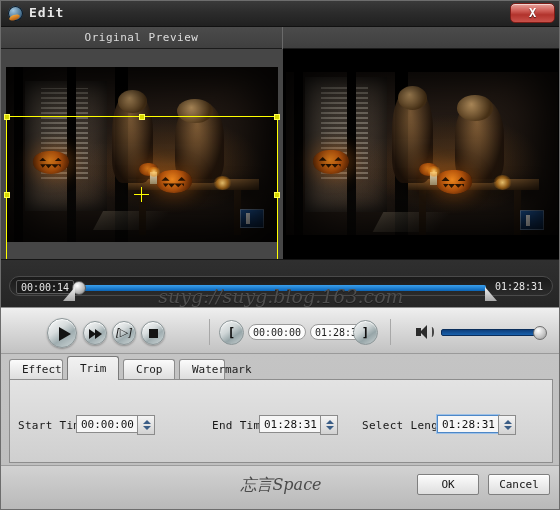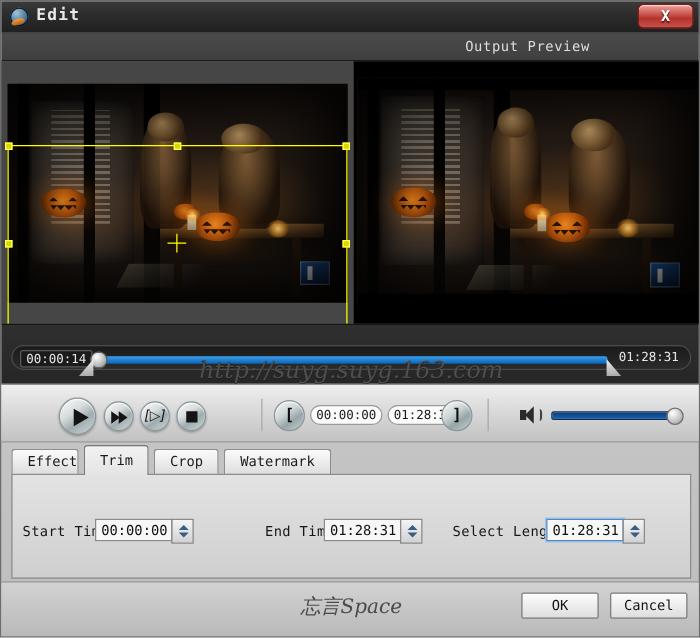--- a/index.html
+++ b/index.html
@@ -341,21 +341,21 @@
     cursor: pointer;
   }
   .tab.active {
     top: 2px; height: 24px; line-height: 23px;
     background: linear-gradient(#f2f2f2, #e4e4e4);
     border-color: #7a7a7a; z-index: 3;
   }
   .t1 { left: 8px;  width: 54px; }
   .t2 { left: 66px; width: 52px; text-align: center; }
   .t3 { left: 122px; width: 52px; }
-  .t4 { left: 178px; width: 86px; }
+  .t4 { left: 178px; width: 46px; }
 
   .panel {
     position: absolute; left: 8px; top: 378px; width: 544px; height: 84px;
     background: linear-gradient(#e3e3e3, #cfcfcf);
     border: 1px solid #8d8d8d;
   }
   .field-label {
     position: absolute; font-size: 11px; color: #171717; letter-spacing: .3px;
   }
   .spinbox {
@@ -417,21 +417,21 @@
 
   <div class="titlebar">
     <div class="app-icon"></div>
     <div class="title-text">Edit</div>
     <div class="close-btn">
       <span>X</span>
     </div>
   </div>
 
   <div class="preview-headers">
-    <div class="ph ph-right">Output Preview</div>
+    <div class="ph ph-left">Original Preview</div>
   </div>
 
   <div class="panes">
 
     <div class="pane pane-left">
       <div class="scene scene-left">
         <div class="wall"></div>
         <div class="window"></div>
           <div class="blind"></div>
         <div class="bar b1"></div>
@@ -515,21 +515,21 @@
     <div class="track">
       <div class="t-time t-cur">00:00:14</div>
       <div class="bar-wrap">
         <div class="bar-fill"></div>
         <div class="bar-knob"></div>
       </div>
       <div class="t-time t-tot">01:28:31</div>
     </div>
     <div class="trim-h left"></div>
     <div class="trim-h right"></div>
-    <div class="wm-url">http://suyg.suyg.163.com</div>
+    <div class="wm-url">suyg://suyg.blog.163.com</div>
   </div>
 
   <div class="transport">
     <div class="rbtn b-play">
         <i></i>
       </div>
     <div class="rbtn b-ff">
         <i></i>
       </div>
     <div class="rbtn b-snap">

